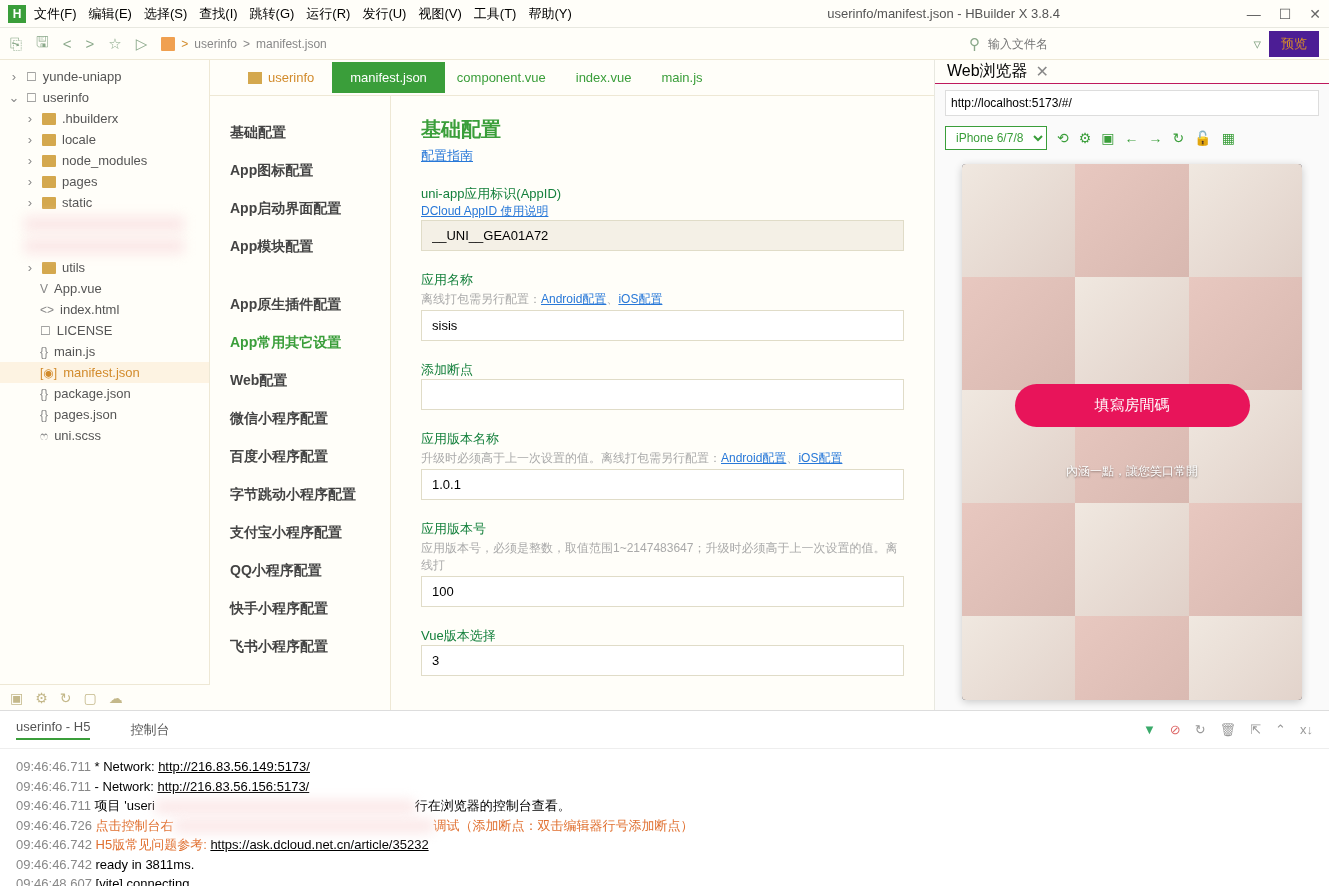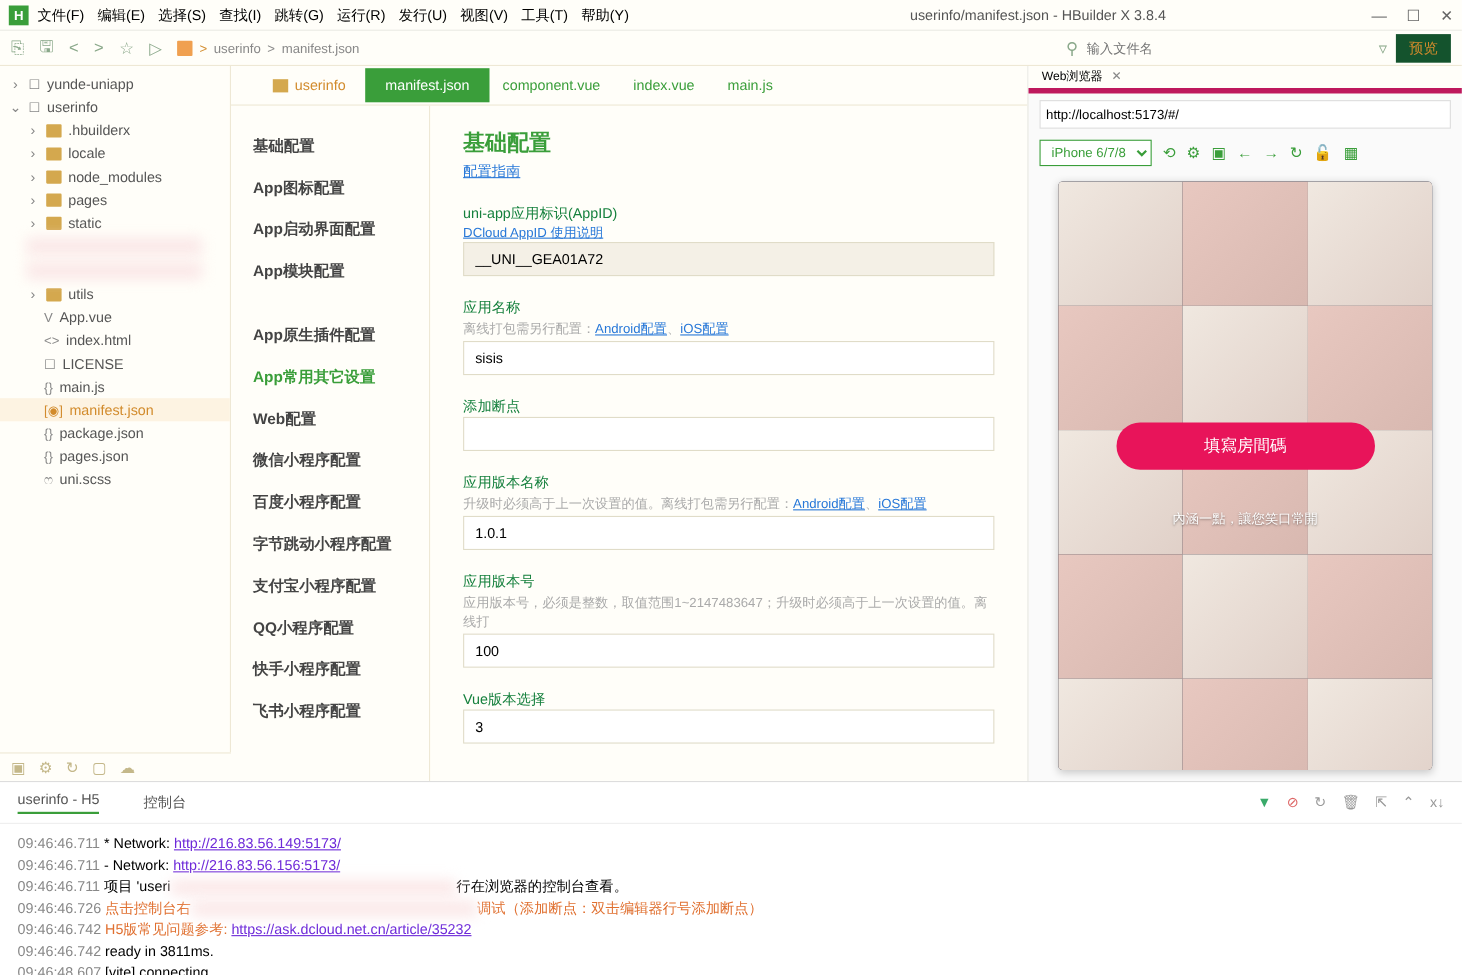--- a/index.html
+++ b/index.html
@@ -10,21 +10,21 @@
 .menubar span { font-size: 13px; cursor: pointer; }
 .titlebar .title { flex: 1; text-align: center; color: #555; font-size: 13px; }
 .winctrl { display: flex; gap: 18px; }
 .winctrl span { cursor: pointer; color: #666; font-size: 14px; }
 .toolbar { height: 32px; background: #fffef9; display: flex; align-items: center; padding: 0 10px; gap: 14px; border-bottom: 1px solid #eee8d5; }
 .toolbar .ico { color: #8aa88a; cursor: pointer; font-size: 15px; }
 .toolbar .breadcrumb { display: flex; align-items: center; gap: 6px; color: #888; font-size: 12px;}
 .toolbar .bc-file { width:14px; height:14px; background:#f0a050; display:inline-block; border-radius:1px; }
 .toolbar .searchbox { margin-left: auto; display: flex; align-items: center; gap: 8px; flex: 0 0 350px; }
 .toolbar input { border: none; background: transparent; outline: none; width: 200px; font-size: 12px; }
-.toolbar .preview-btn { background: #14532d; color: #d28b2c; padding: 4px 12px; border: none; cursor: pointer; font-size: 13px; }
+.toolbar .preview-btn { background: #4c1d95; color: #d28b2c; padding: 4px 12px; border: none; cursor: pointer; font-size: 13px; }
 .main { display: flex; height: 650px; }
 .sidebar { width: 210px; background: #fffef9; border-right: 1px solid #eee8d5; overflow-y: auto; padding-top: 6px; }
 .tree-item { display: flex; align-items: center; gap: 6px; padding: 3px 8px; cursor: pointer; font-size: 13px; color: #555; }
 .tree-item.sel { background: #fdf3e2; color: #d28b2c; }
 .tree-item .caret { width: 12px; text-align: center; color: #888; }
 .tree-item .foldico { width: 14px; height: 12px; background: #d4a84e; border-radius: 1px; }
 .tree-item .fileico { color: #888; font-size: 12px; }
 .indent0 { padding-left: 8px; } .indent1 { padding-left: 24px; } .indent2 { padding-left: 40px; }
 .sidebar-bottom { position: relative; background: #fffef9; border-top: 1px solid #eee8d5; height: 26px; display: flex; align-items: center; gap: 12px; padding: 0 10px; color: #c4b88a; font-size: 14px; }
 .editor { flex: 1; background: #fffef9; display: flex; flex-direction: column; }
@@ -40,41 +40,41 @@
 .form-area { flex: 1; padding: 20px 30px; overflow-y: auto; border-left: 1px solid #eee8d5; }
 .form-area h2 { color: #3a9e3a; font-size: 20px; font-weight: bold; margin-bottom: 4px; }
 .form-area .guide { color: #2878d8; text-decoration: underline; font-size: 13px; cursor: pointer; }
 .form-group { margin-top: 20px; }
 .form-group .lbl { font-size: 13px; color: #15803d; }
 .form-group .hint { font-size: 12px; color: #aaa; margin: 2px 0; }
 .form-group .hint a { color: #2878d8; text-decoration: underline; }
 .form-group input { width: 100%; padding: 7px 10px; border: 1px solid #e0dcc8; background: #fff; font-size: 13px; }
 .form-group input[readonly] { background: #f4f0e6; }
 .preview-pane { width: 395px; border-left: 1px solid #e8e8e0; display: flex; flex-direction: column; background: #fafafa; }
-.preview-pane .ptab { height: 30px; display: flex; align-items: center; padding: 0 12px; gap: 8px; font-size: 11px; border-bottom: 5px solid #be185d; background: #fffef9;}
+.preview-pane .ptab { height: 30px; display: flex; align-items: center; padding: 0 12px; gap: 8px; font-size: 16px; border-bottom: 1px solid #be185d; background: #fffef9;}
 .preview-pane .ptab .close { cursor: pointer; color: #888; }
 .preview-pane .purl { padding: 6px 10px; }
 .preview-pane .purl input { width: 100%; padding: 5px; border: 1px solid #ddd; font-size: 12px; }
 .preview-pane .pctrl { display: flex; align-items: center; gap: 10px; padding: 4px 10px; }
 .preview-pane select { border: 1px solid #3a9e3a; color: #3a9e3a; padding: 3px 6px; font-size: 12px; background: #fff; }
 .preview-pane .pico { color: #3a9e3a; cursor: pointer; font-size: 14px; }
 .phone { margin: 10px auto; width: 340px; height: 680px; background: #2a2a3a; border-radius: 4px; box-shadow: 0 2px 8px rgba(0,0,0,0.2); position: relative; overflow: hidden; }
 .phone .grid { display: grid; grid-template-columns: 1fr 1fr 1fr; }
 .phone .cell { background: linear-gradient(135deg, #e8c8c0, #d8b8b0); height: 113px; }
 .phone .cell:nth-child(odd){ background: linear-gradient(135deg, #f0e8e0, #e0d0c8);}
 .phone .overlay { position: absolute; top: 0; left: 0; right: 0; bottom: 0; display: flex; flex-direction: column; align-items: center; justify-content: center; }
 .phone .btn { background: #e8145a; color: #fff; padding: 12px 80px; border-radius: 22px; font-size: 15px; }
 .phone .slogan { color: #fff; font-size: 12px; margin-top: 36px; text-shadow: 0 1px 2px rgba(0,0,0,0.5);}
 .console { height: 180px; border-top: 1px solid #ddd; background: #fff; }
 .console .chead { display: flex; align-items: center; padding: 8px 16px; gap: 40px; border-bottom: 1px solid #eee; }
 .console .ctab { font-size: 13px; color: #555; cursor: pointer; }
 .console .cicons { margin-left: auto; display: flex; gap: 14px; color: #999; font-size: 13px;}
 .console .clog { padding: 8px 16px; font-family: Consolas, monospace; font-size: 13px; line-height: 1.5; overflow-y: auto; height: 140px;}
 .console .clog .ts { color: #888; }
-.console .clog a { color: #6d28d9; text-decoration: underline; }
+.console .clog a { color: #000000; text-decoration: underline; }
 .console .clog .orange { color: #e07030; }
 .redact { filter: blur(6px); background: #fbe8e8; border-radius: 4px; }
 </style>
 </head>
 <body>
 
 <div class="titlebar">
   <div class="logo">H</div>
   <div class="menubar" id="menubar">
       <span>文件(F)</span>

